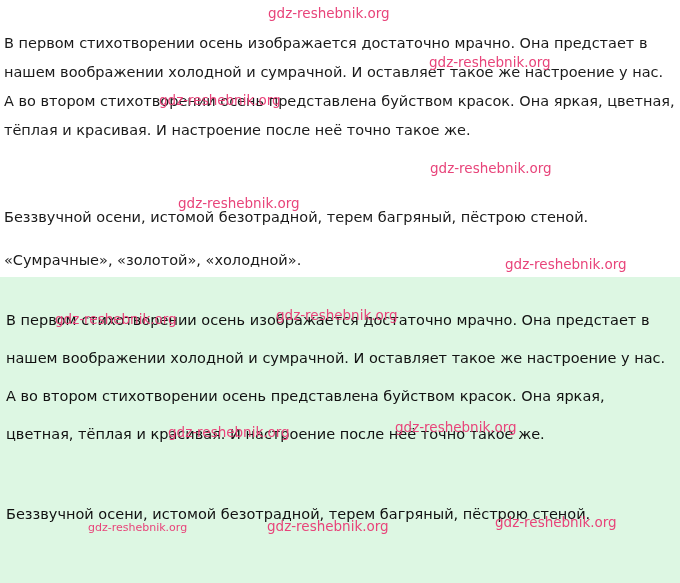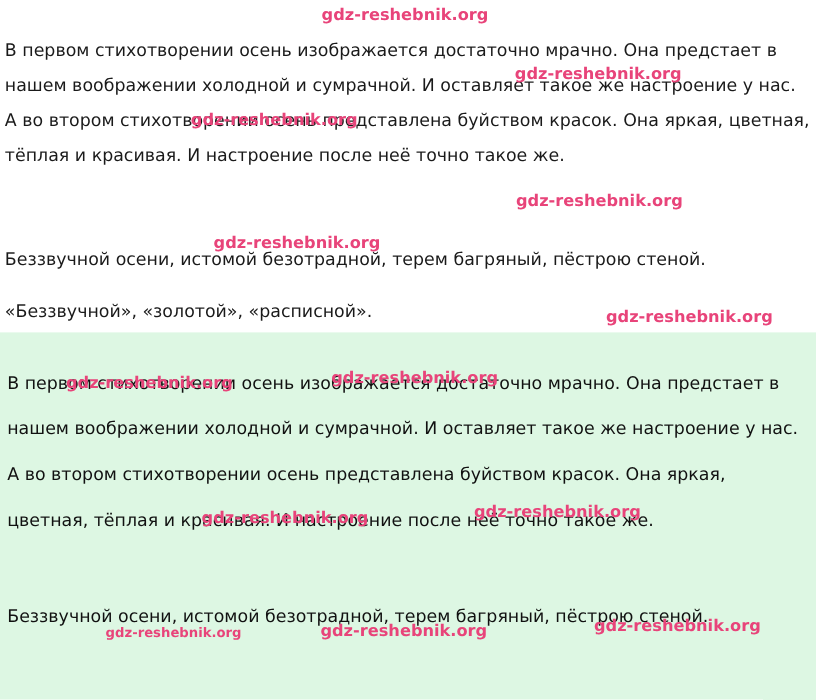--- a/index.html
+++ b/index.html
@@ -62,36 +62,36 @@
     color: #111111;
   }
   .q1 { top: 9px; }
   .q2 { top: 203px; }
   .q3 { top: 285px; }
 
   
   .wm {
     position: absolute;
     color: #e8447a;
-    font-weight: bold;
+    font-weight: normal;
     font-size: 13.5px;
     font-family: "DejaVu Sans", sans-serif;
     white-space: nowrap;
     pointer-events: none;
   }
 </style>
 </head>
 <body>
 
 <div class="page">
 
   <div class="section-white">
     <p class="para para-top p1">В первом стихотворении осень изображается достаточно мрачно. Она предстает в нашем воображении холодной и сумрачной. И оставляет такое же настроение у нас. А во втором стихотворении осень представлена буйством красок. Она яркая, цветная, тёплая и красивая. И настроение после неё точно такое же.</p>
     <p class="para para-top p2">Беззвучной осени, истомой безотрадной, терем багряный, пёстрою стеной.</p>
-    <p class="para para-top p3">«Беззвучной», «золотой», «расписной».</p>
+    <p class="para para-top p3">«Сумрачные», «золотой», «холодной».</p>
   </div>
 
   <div class="section-green">
     <p class="para-bottom q1">В первом стихотворении осень изображается достаточно мрачно. Она предстает в нашем воображении холодной и сумрачной. И оставляет такое же настроение у нас. А во втором стихотворении осень представлена буйством красок. Она яркая, цветная, тёплая и красивая. И настроение после неё точно такое же.</p>
     <p class="para-bottom q2">Беззвучной осени, истомой безотрадной, терем багряный, пёстрою стеной.</p>
     <p class="para-bottom q3">«Сумрачные», «золотой», «расписной».</p>
   </div>
 
   <div id="watermark-layer">
       <span class="wm" style="left: 268px; top: 5px; font-size: 13.5px; color: rgb(232, 68, 122);">gdz-reshebnik.org</span>

